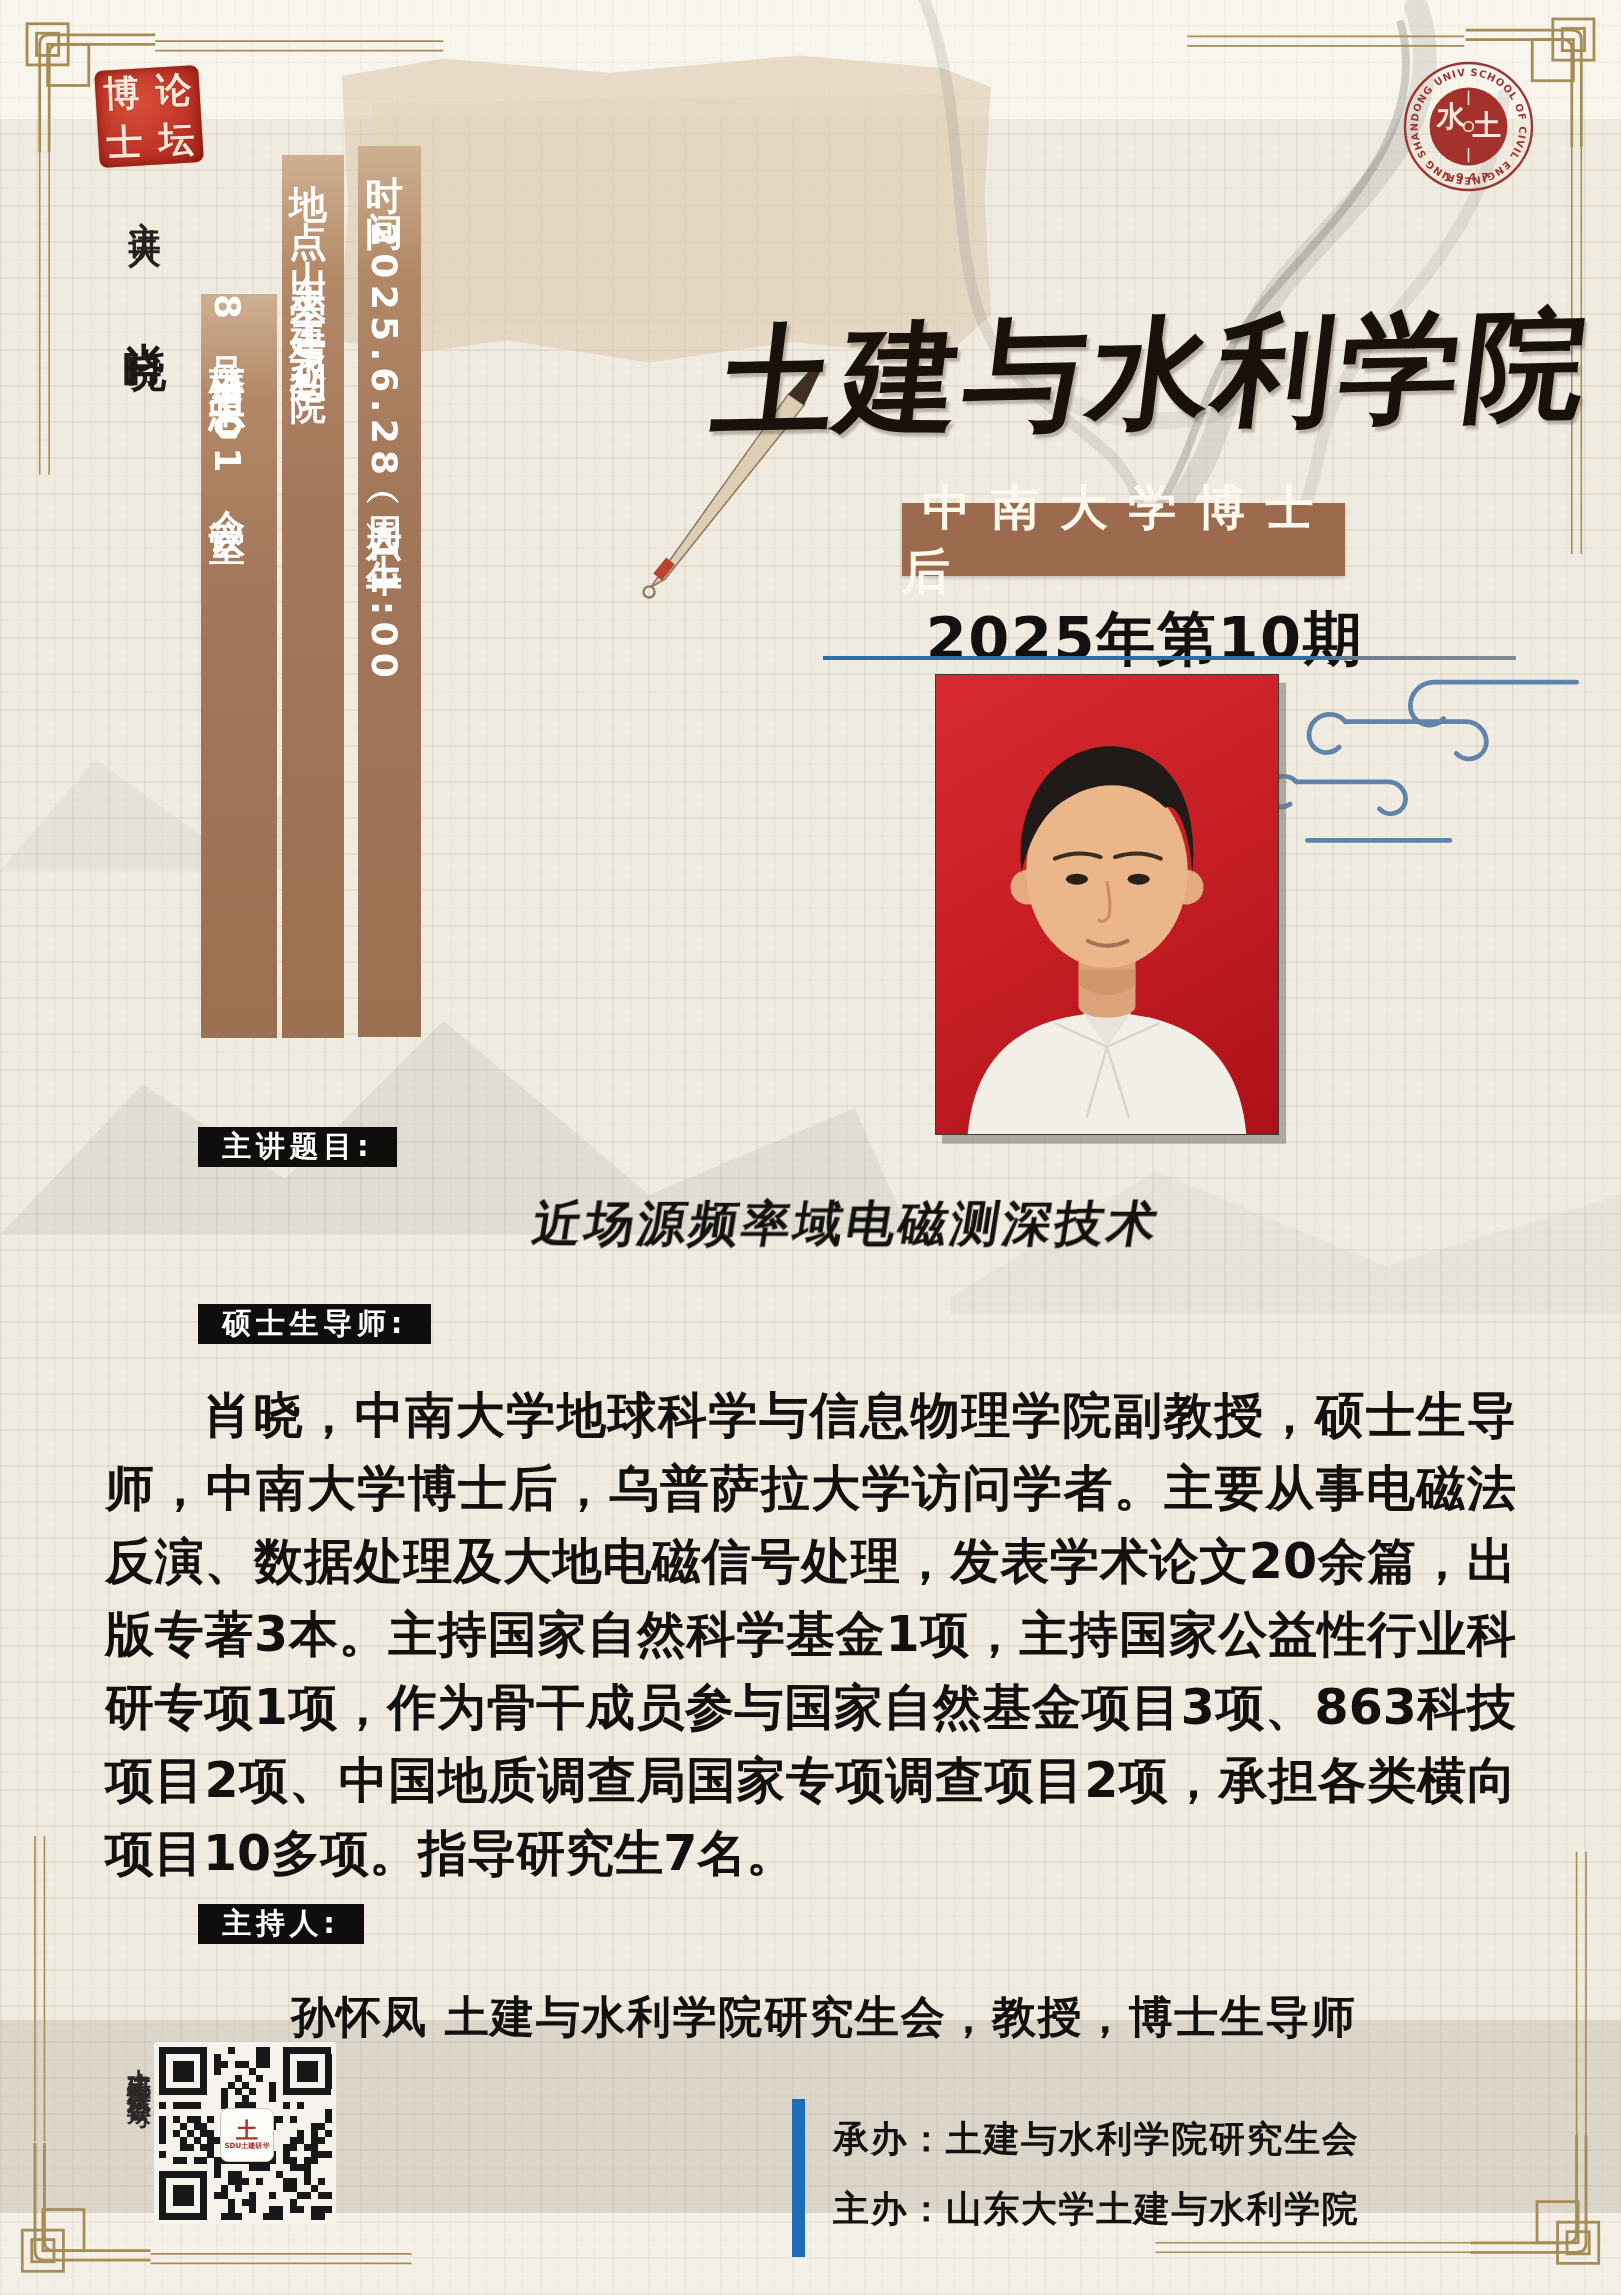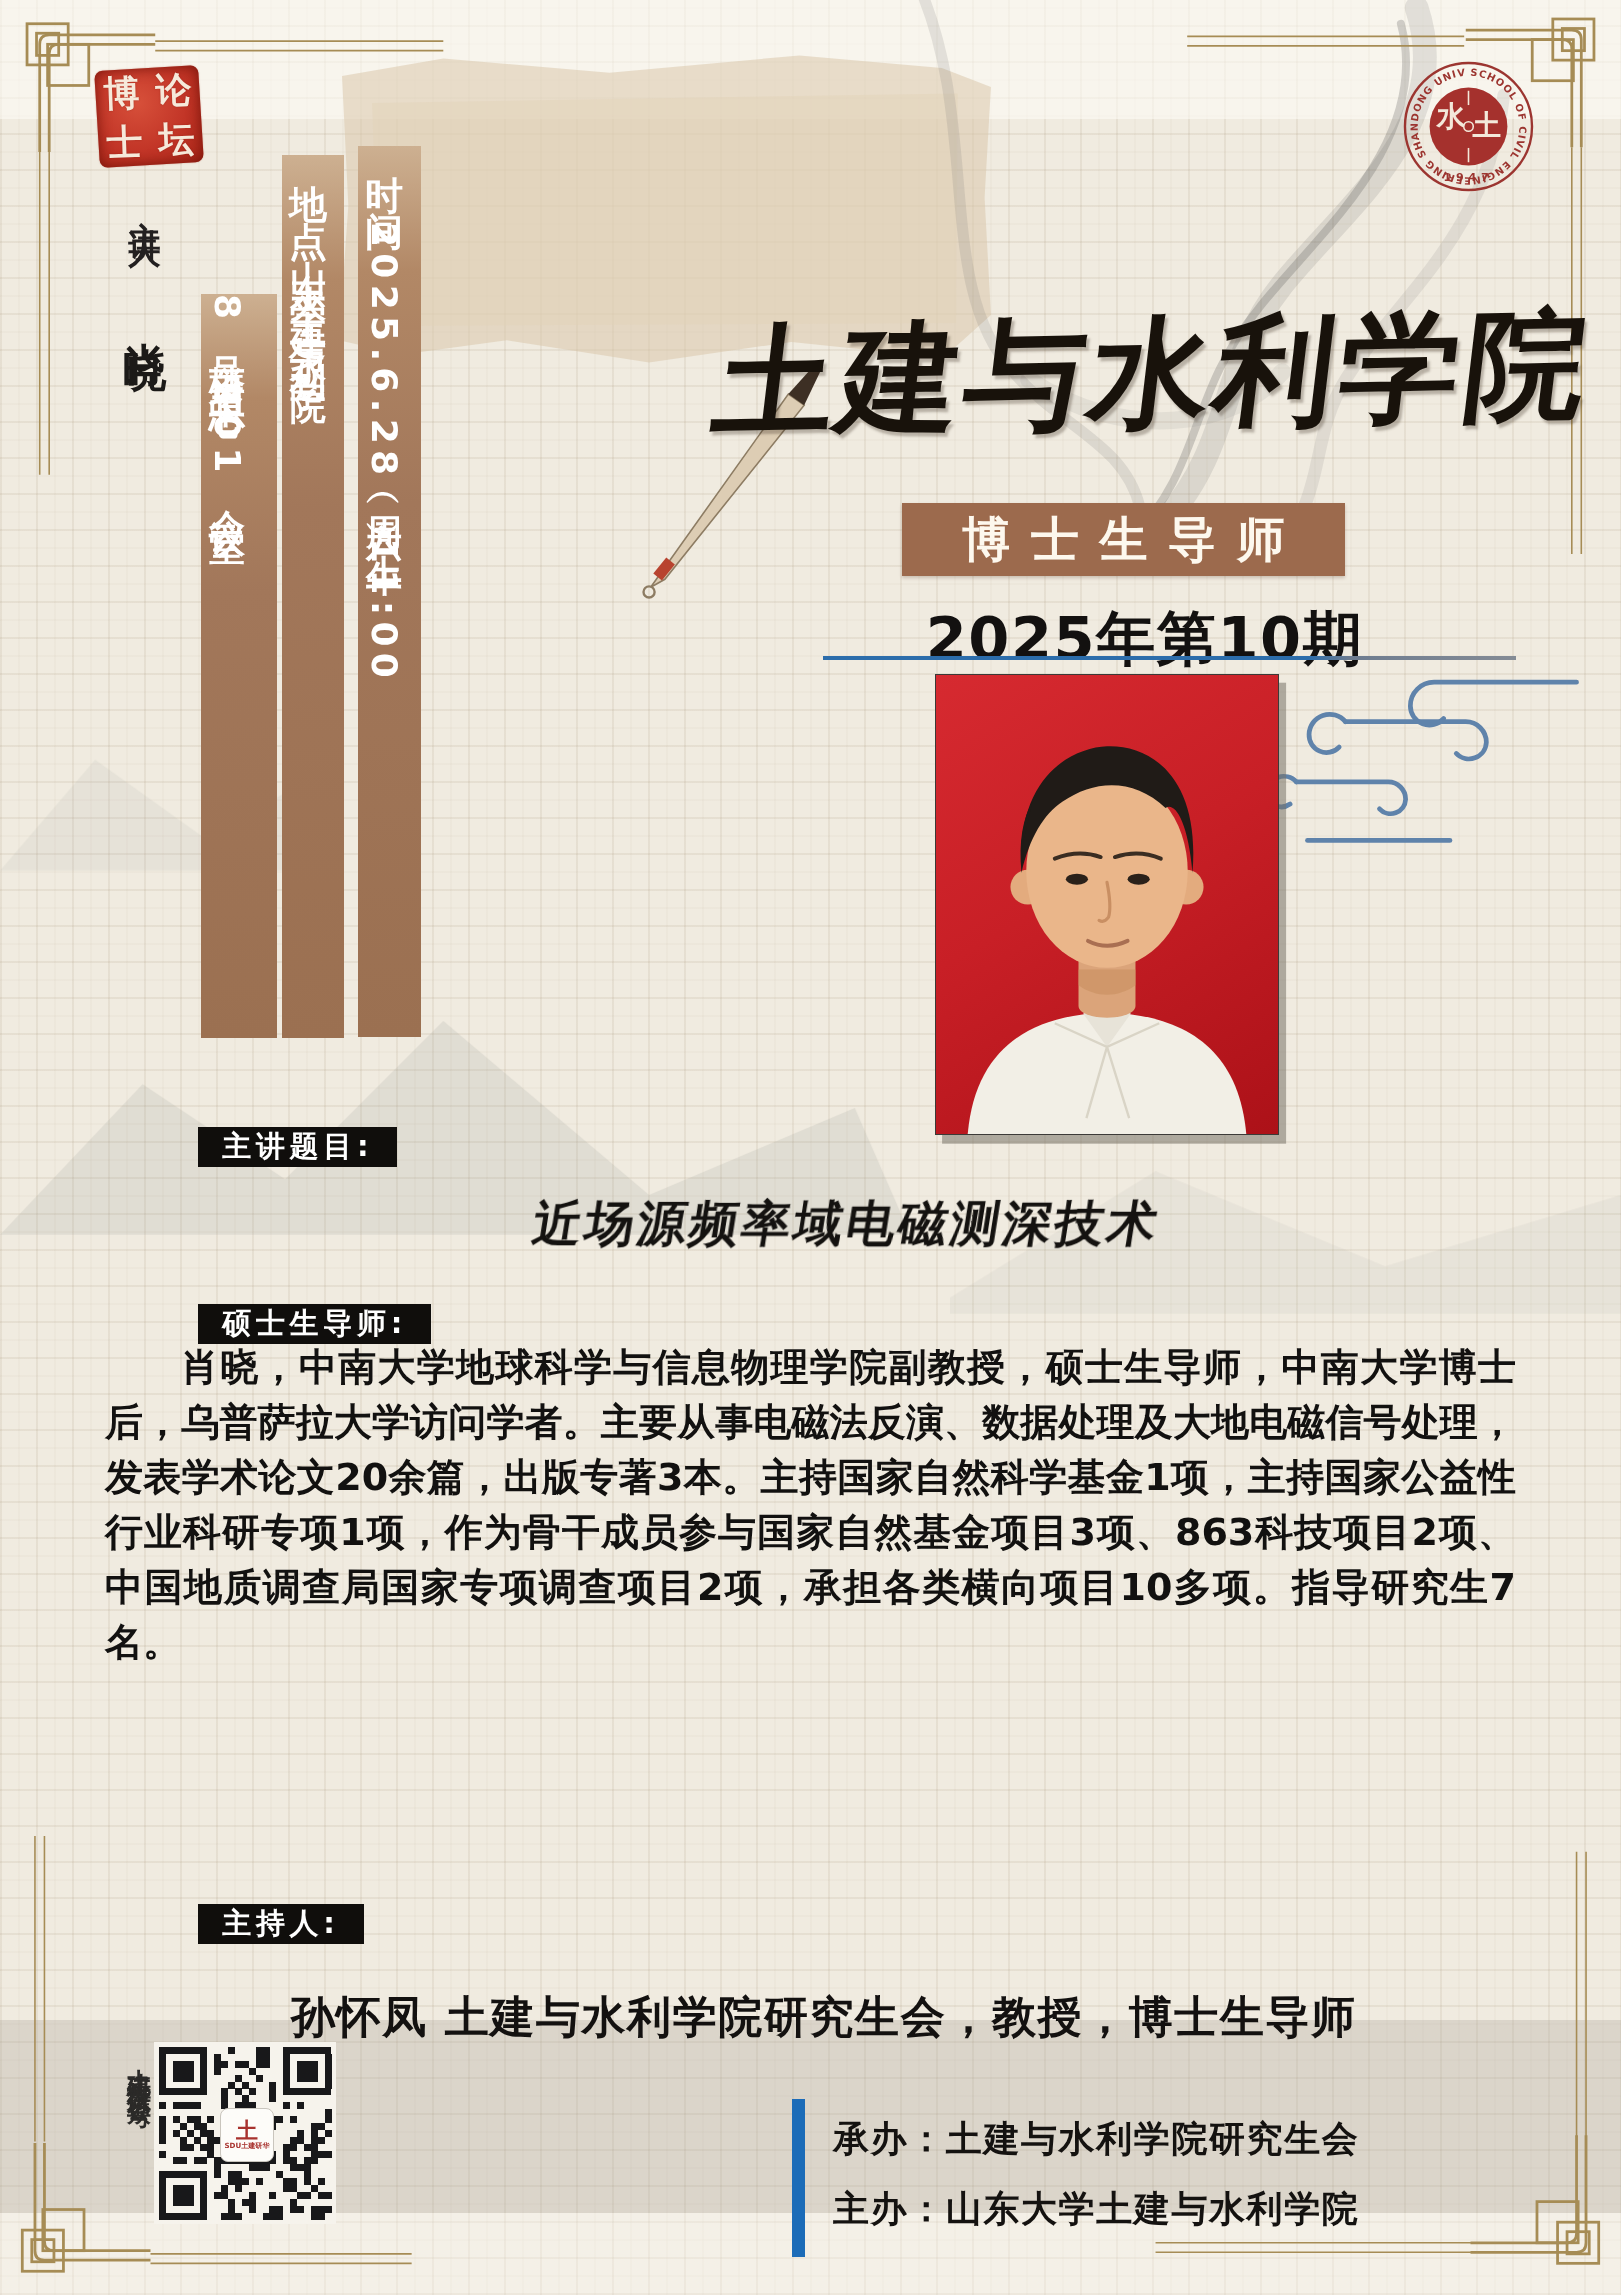--- a/index.html
+++ b/index.html
@@ -96,22 +96,22 @@
   #sec-bio{left:184px;top:1303px;}
   #sec-host{left:184px;top:1903px;}
 
   #topic-text{
     left:332px;top:1191px;width:1029px;text-align:center;
     font-size:49px;font-weight:700;letter-spacing:3.2px;color:#141210;
     transform:skewX(-9deg);white-space:nowrap;
   }
 
   #bio-text{
-    left:105px;top:1340px;width:1411px;
-    font-size:38px;line-height:55px;font-weight:700;color:#121110;
+    left:105px;top:1379px;width:1411px;
+    font-size:49px;line-height:73px;font-weight:700;color:#121110;
     text-align:justify;text-indent:2em;
   }
 
   #host-text{left:291px;top:1988px;width:1187px;font-size:44px;font-weight:600;letter-spacing:1.6px;color:#131110;white-space:nowrap;}
 
   
   #qr-caption{left:123px;top:2049px;height:198px;font-size:24px;font-weight:700;letter-spacing:4.7px;color:#2b2a28;}
   #qr{left:154px;top:2042px;width:182px;height:182px;background:#f6f3ec;padding:4.7px;box-sizing:border-box;}
   #qr-grid{position:relative;width:100%;height:100%;}
   #qr-grid div{position:absolute;background:#18181a;}
@@ -247,21 +247,21 @@
   </div>
   <div class="abs bar" id="bar-place">
     <span class="blabel">地点</span>
     <span class="btext">山东大学土建与水利学院</span>
   </div>
   <div class="abs bar" id="bar-room">
     <span class="btext">8号楼岩土中心201会议室</span>
   </div>
 
   <div class="abs" id="main-title">土建与水利学院</div>
-  <div class="abs" id="forum-badge">博士生导师</div>
+  <div class="abs" id="forum-badge">中南大学博士后</div>
   <div class="abs" id="issue">2025年第10期</div>
   <div class="abs noevt" id="issue-rule"></div>
 
   <div class="abs" id="photo">
     <svg width="342" height="459" viewBox="0 0 432 580">
 
       <path d="M40,580 C50,470 120,430 216,426 C312,430 382,470 392,580 Z" fill="#f2efe6"></path>
       <path d="M186,428 L216,470 L246,428 L236,416 L196,416 Z" fill="#e7e3d8"></path>
       <path d="M150,440 L216,470 L190,560" fill="none" stroke="#d9d4c6" stroke-width="3"></path>
       <path d="M282,440 L216,470 L244,560" fill="none" stroke="#d9d4c6" stroke-width="3"></path>

